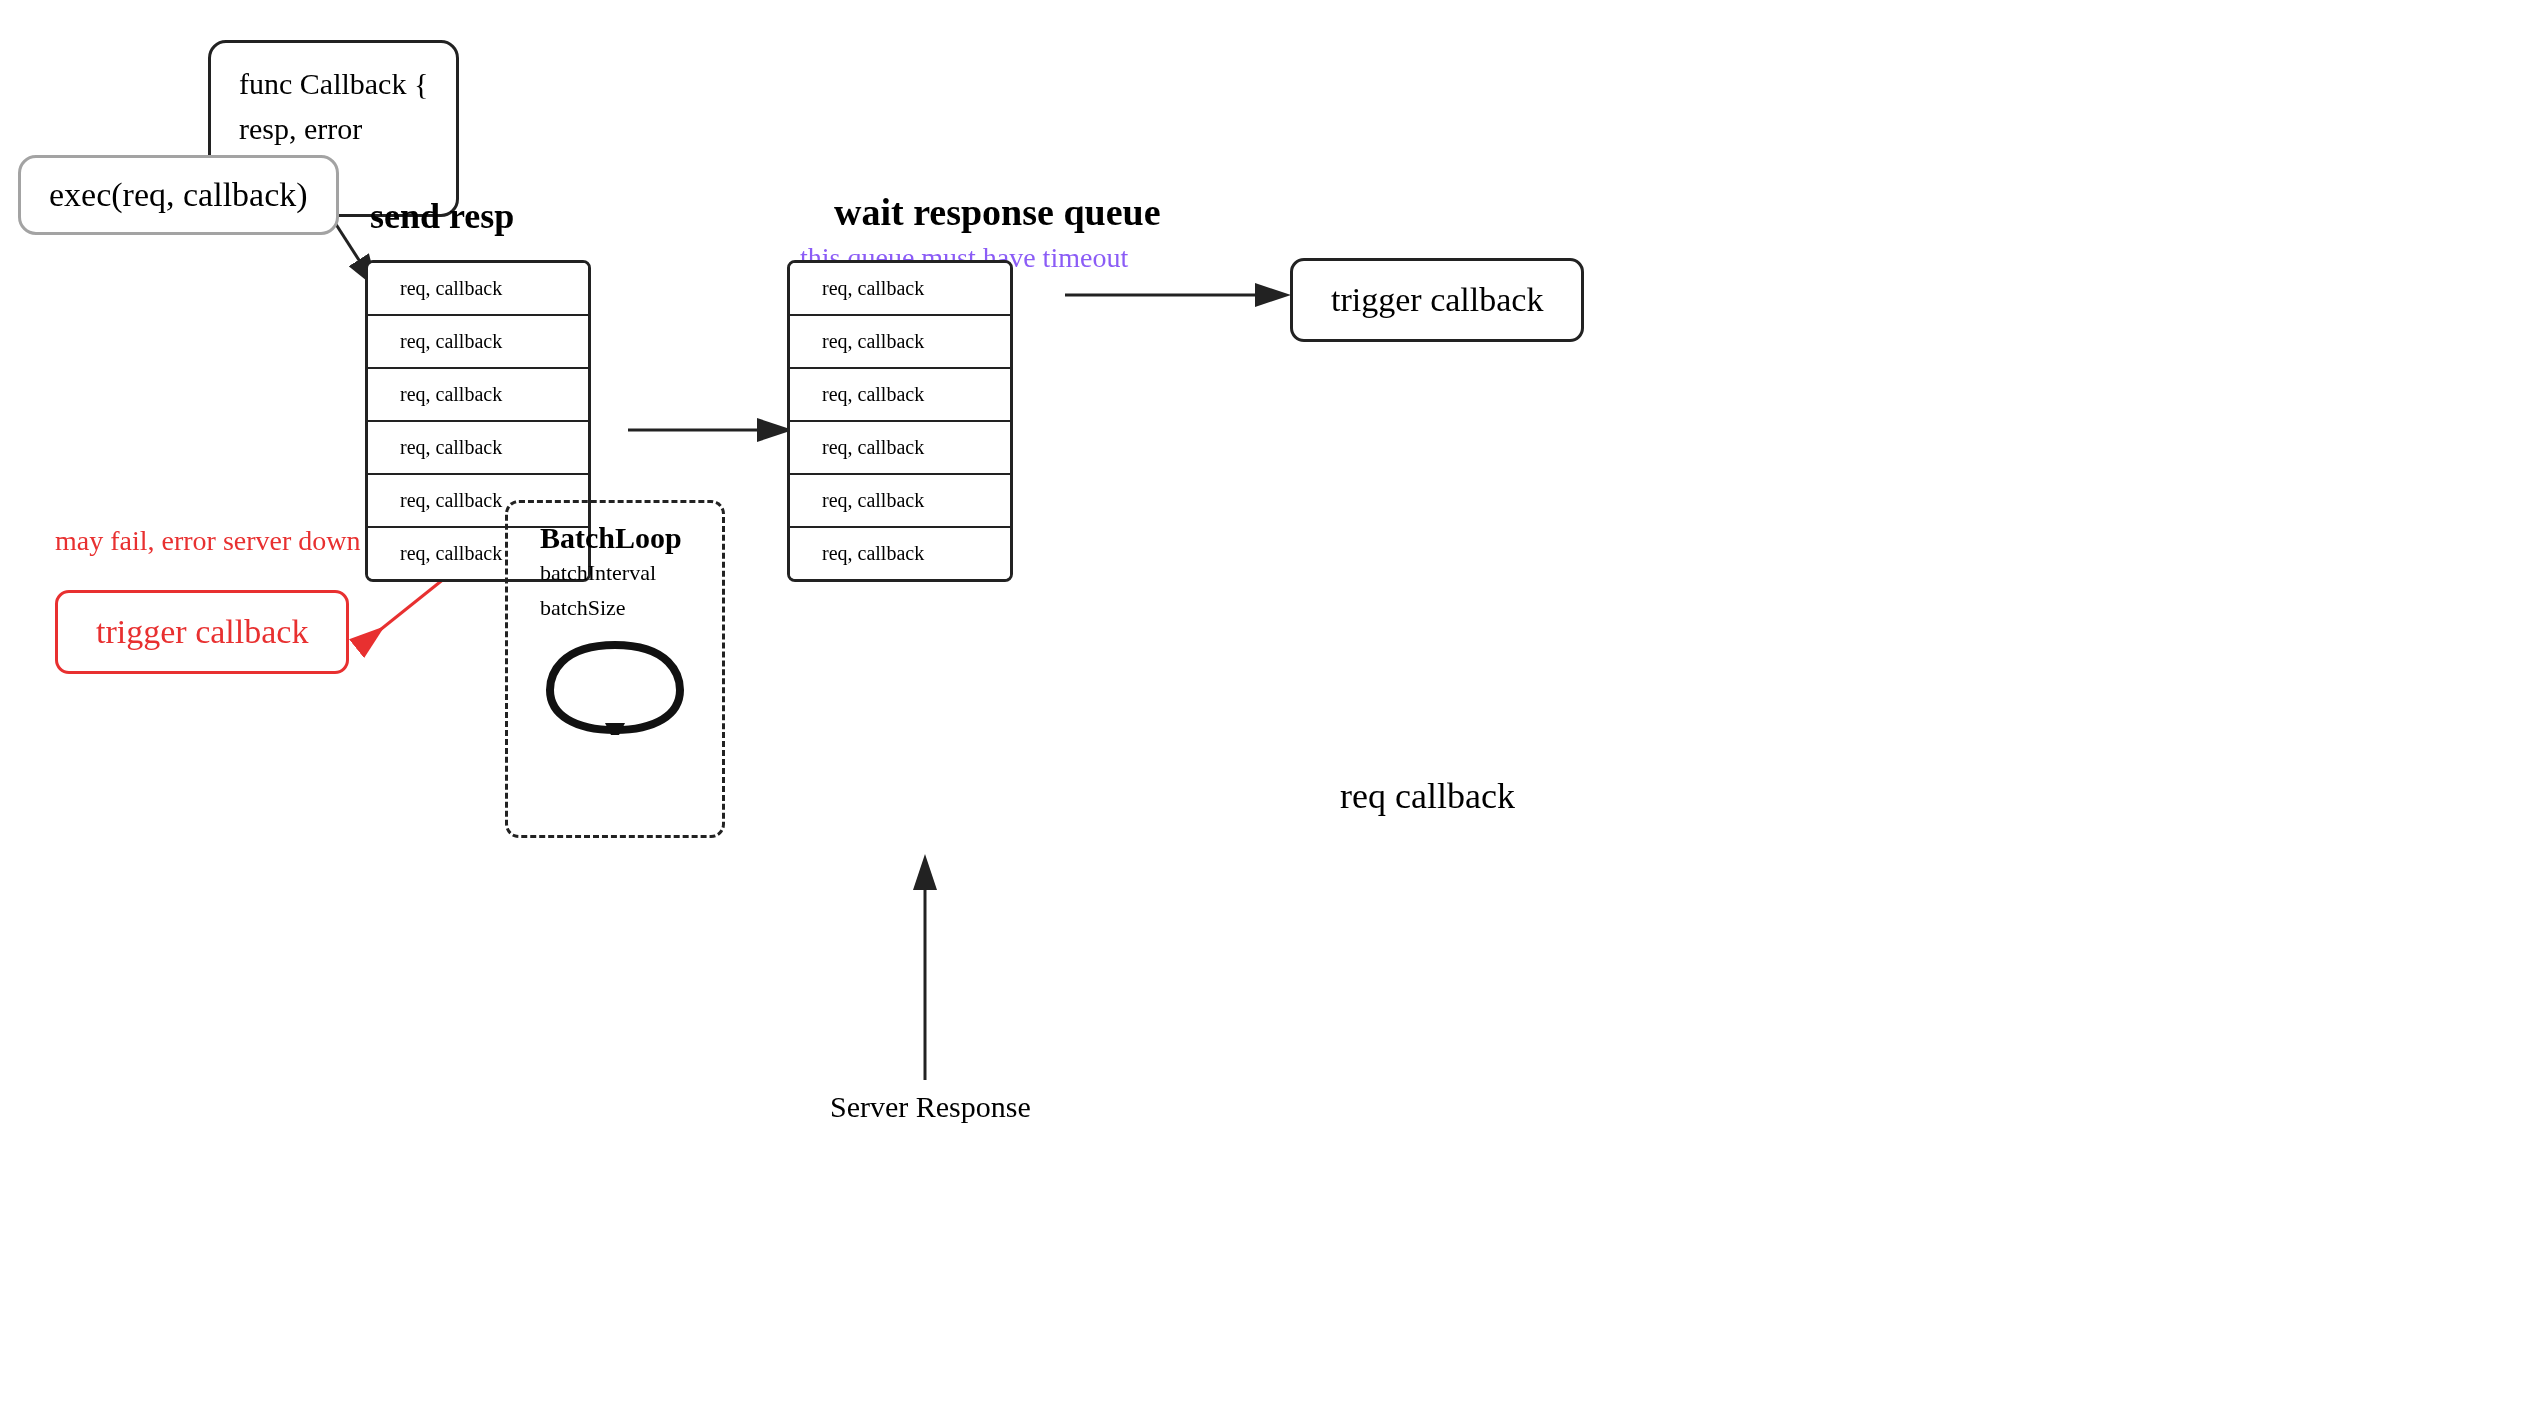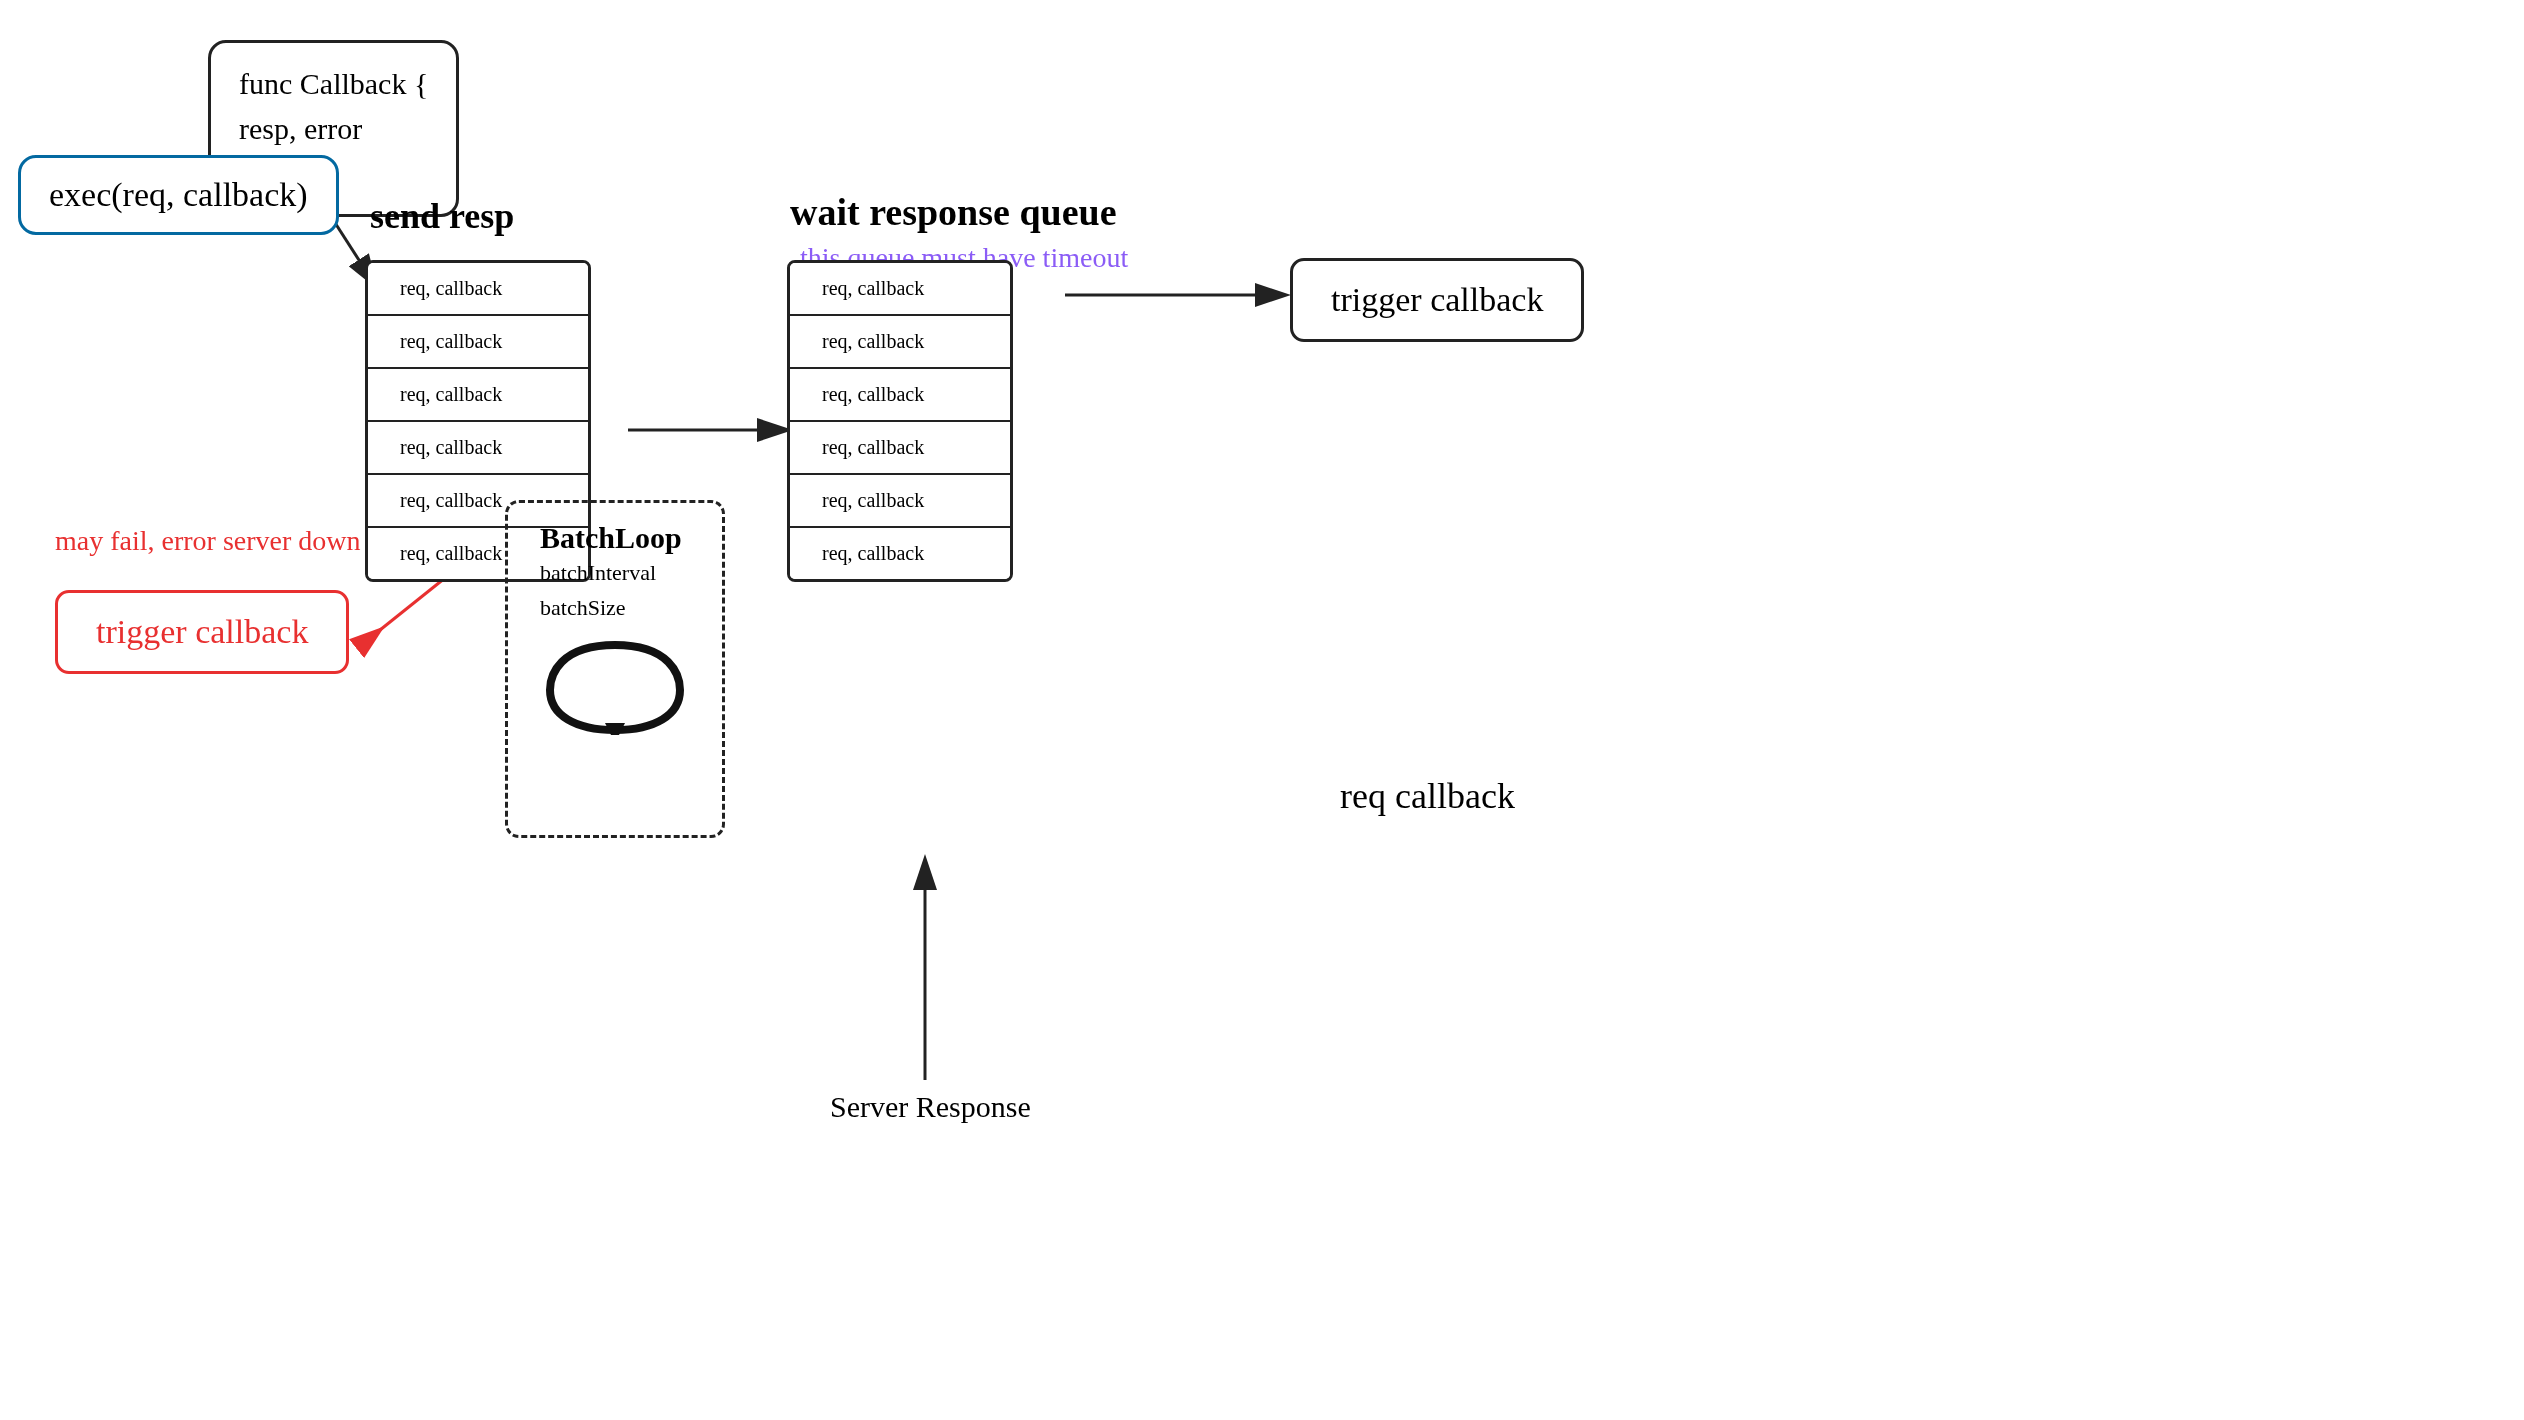--- a/index.html
+++ b/index.html
@@ -36,21 +36,21 @@
       font-family: 'Segoe Print', 'Comic Sans MS', cursive;
       background: #fff;
       line-height: 1.5;
     }
 
     
     .exec-box {
       position: absolute;
       top: 155px;
       left: 18px;
-      border: 3px solid #0369a1;
+      border: 3px solid #a3a3a3;
       border-radius: 18px;
       padding: 18px 28px;
       font-size: 34px;
       font-family: 'Segoe Print', 'Comic Sans MS', cursive;
       background: #fff;
       white-space: nowrap;
     }
 
     
     .send-queue-label {
@@ -80,21 +80,21 @@
     }
 
     .queue-row:last-child {
       border-bottom: none;
     }
 
     
     .wait-queue-label {
       position: absolute;
       top: 190px;
-      left: 790px;
+      left: 834px;
       font-size: 38px;
       font-family: 'Segoe Print', 'Comic Sans MS', cursive;
       font-weight: bold;
     }
 
     .wait-queue-sublabel {
       position: absolute;
       top: 242px;
       left: 800px;
       font-size: 28px;

